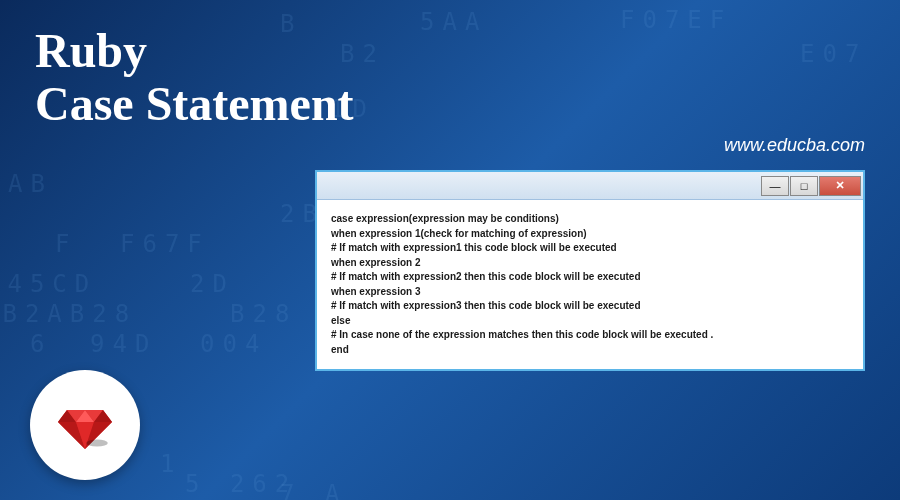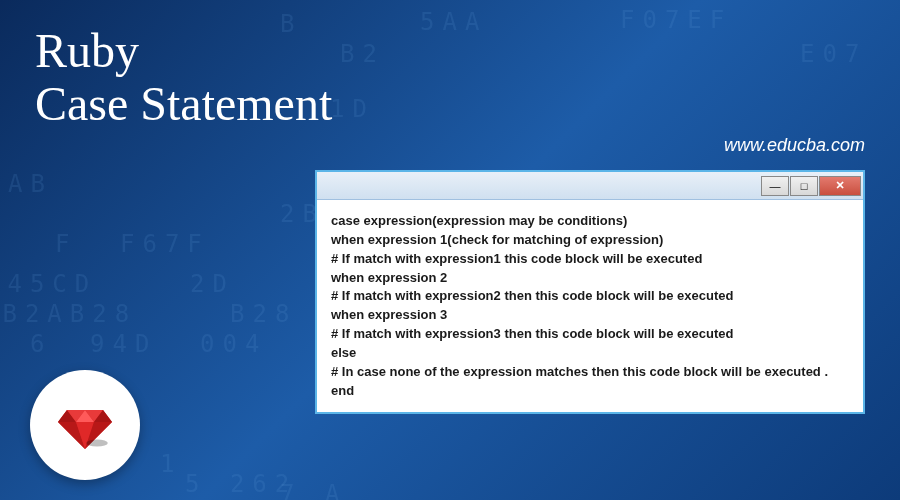--- a/index.html
+++ b/index.html
@@ -22,21 +22,21 @@
       font-size: 24px;
       letter-spacing: 8px;
       pointer-events: none;
     }
     .title {
       position: absolute;
       top: 25px;
       left: 35px;
       color: #ffffff;
       font-size: 48px;
-      font-weight: normal;
+      font-weight: bold;
       font-family: 'Georgia', serif;
       line-height: 1.1;
     }
     .website {
       position: absolute;
       top: 135px;
       right: 35px;
       color: #ffffff;
       font-size: 18px;
       font-family: Arial, sans-serif;
@@ -78,21 +78,21 @@
     }
     .win-btn.min {
       background: linear-gradient(to bottom, #f0f0f0, #d8d8d8);
     }
     .win-btn.max {
       background: linear-gradient(to bottom, #f0f0f0, #d8d8d8);
     }
     .code-content {
       padding: 12px 14px;
       font-family: Arial, sans-serif;
-      font-size: 13px;
+      font-size: 10px;
       font-weight: bold;
       color: #1a1a1a;
       line-height: 1.45;
       white-space: pre-wrap;
     }
     .logo {
       position: absolute;
       bottom: 20px;
       left: 30px;
       width: 110px;

